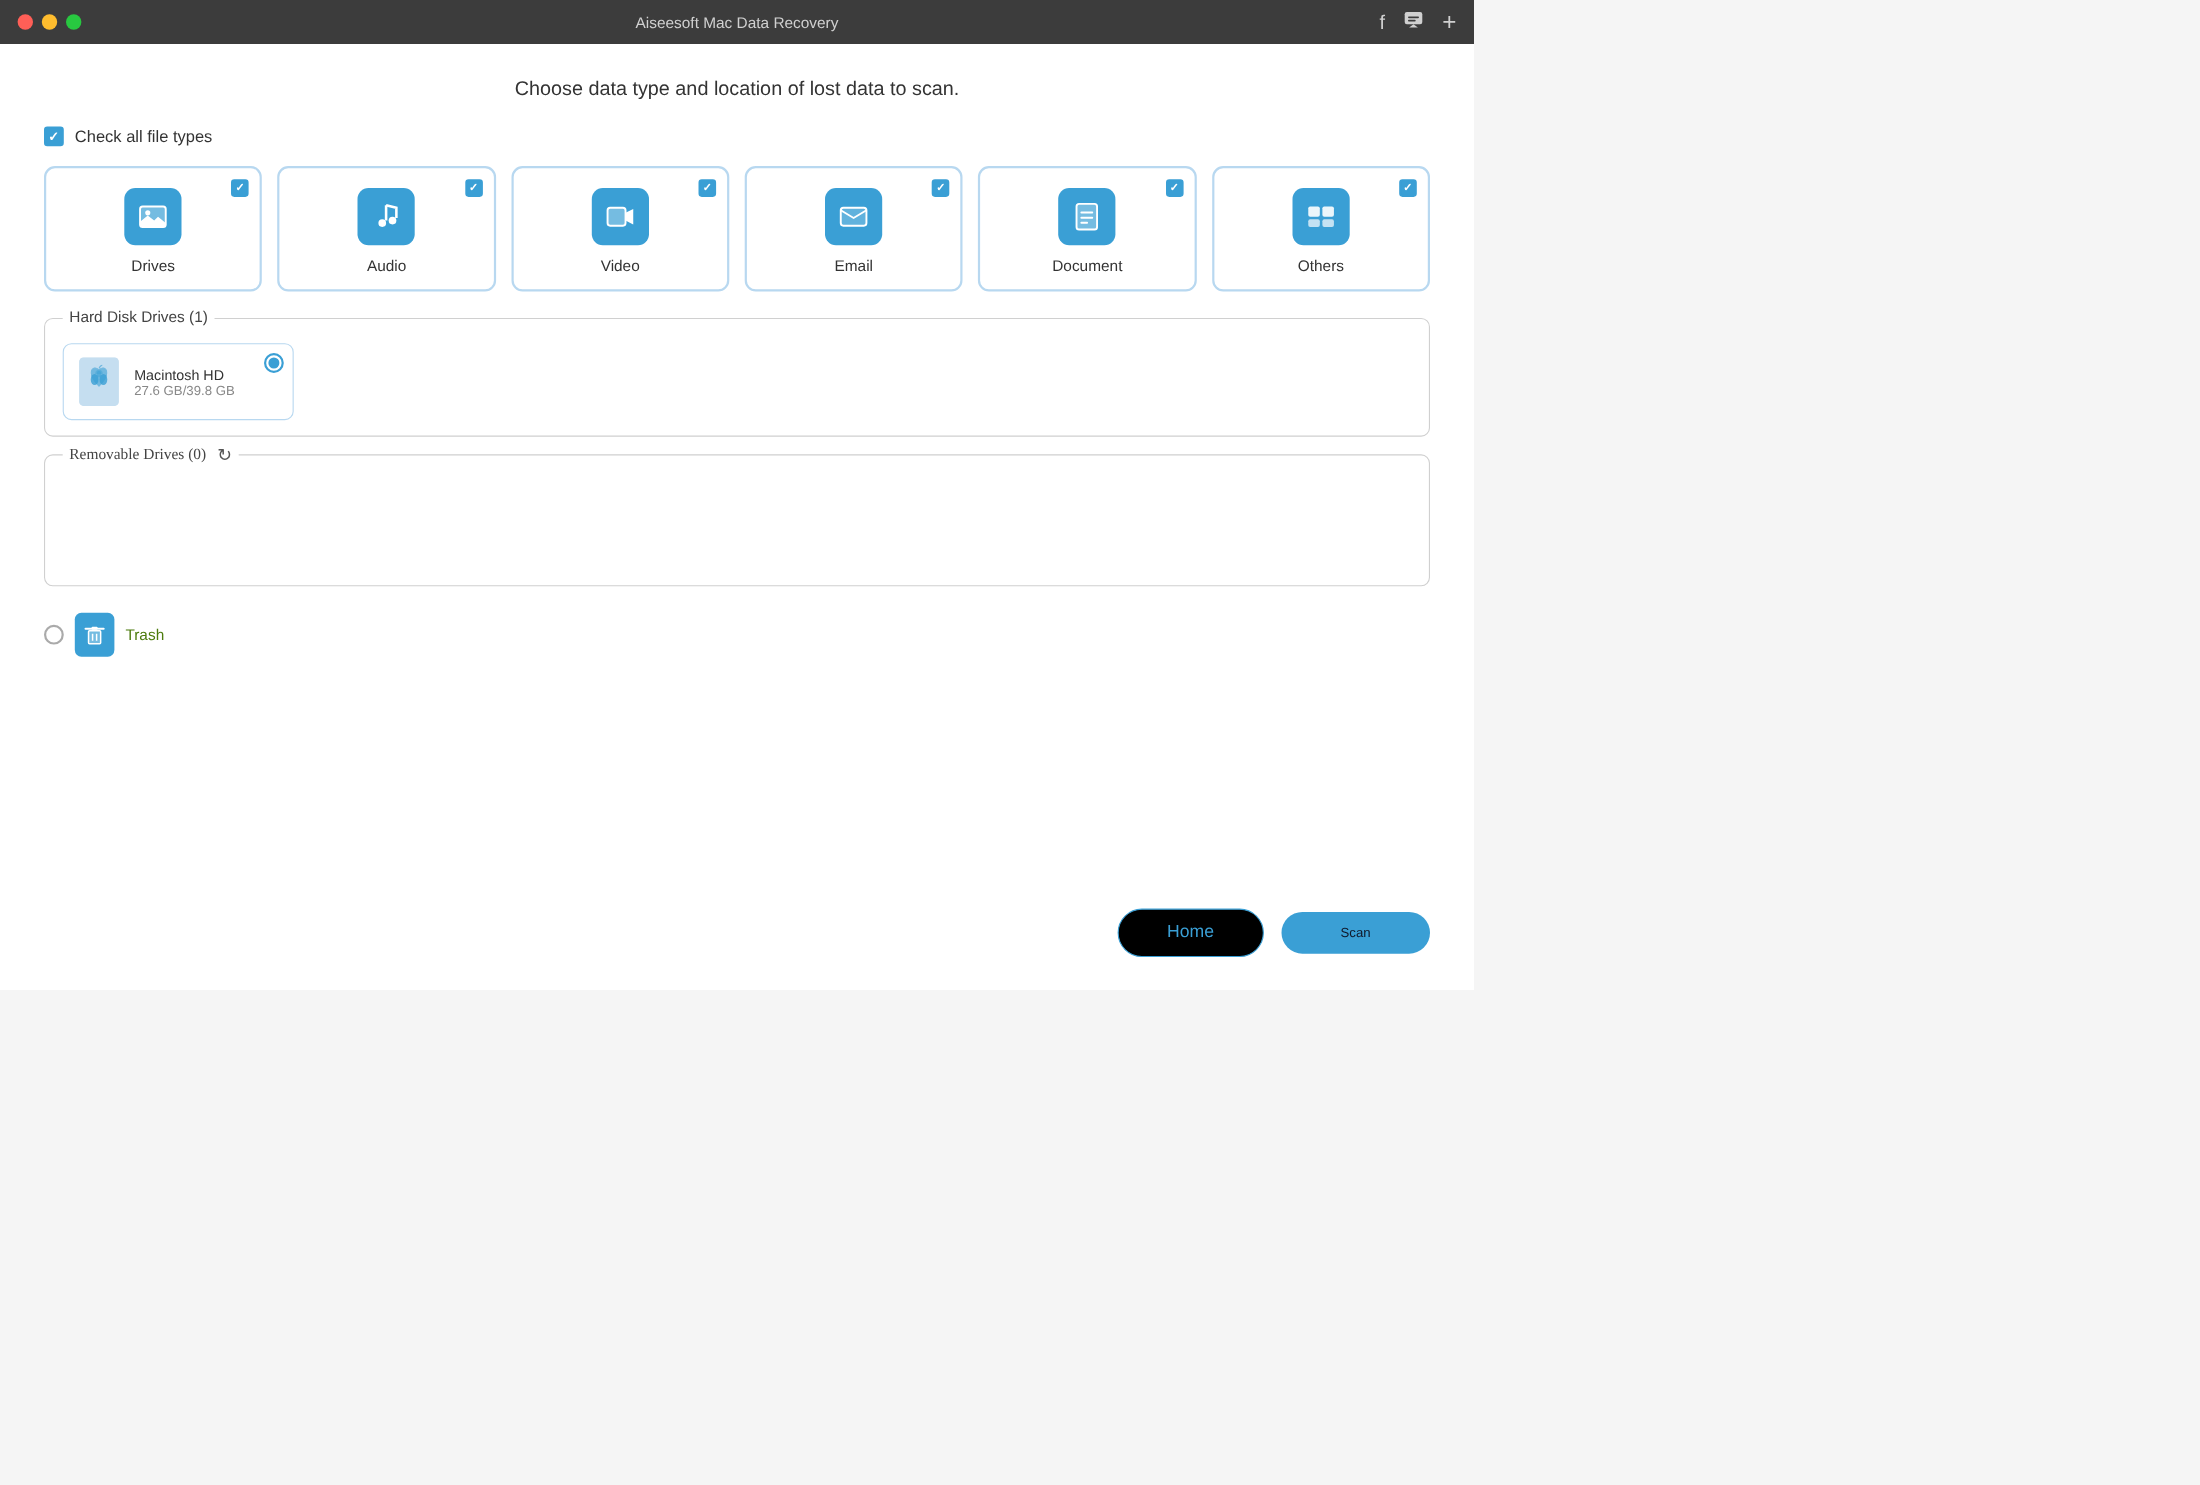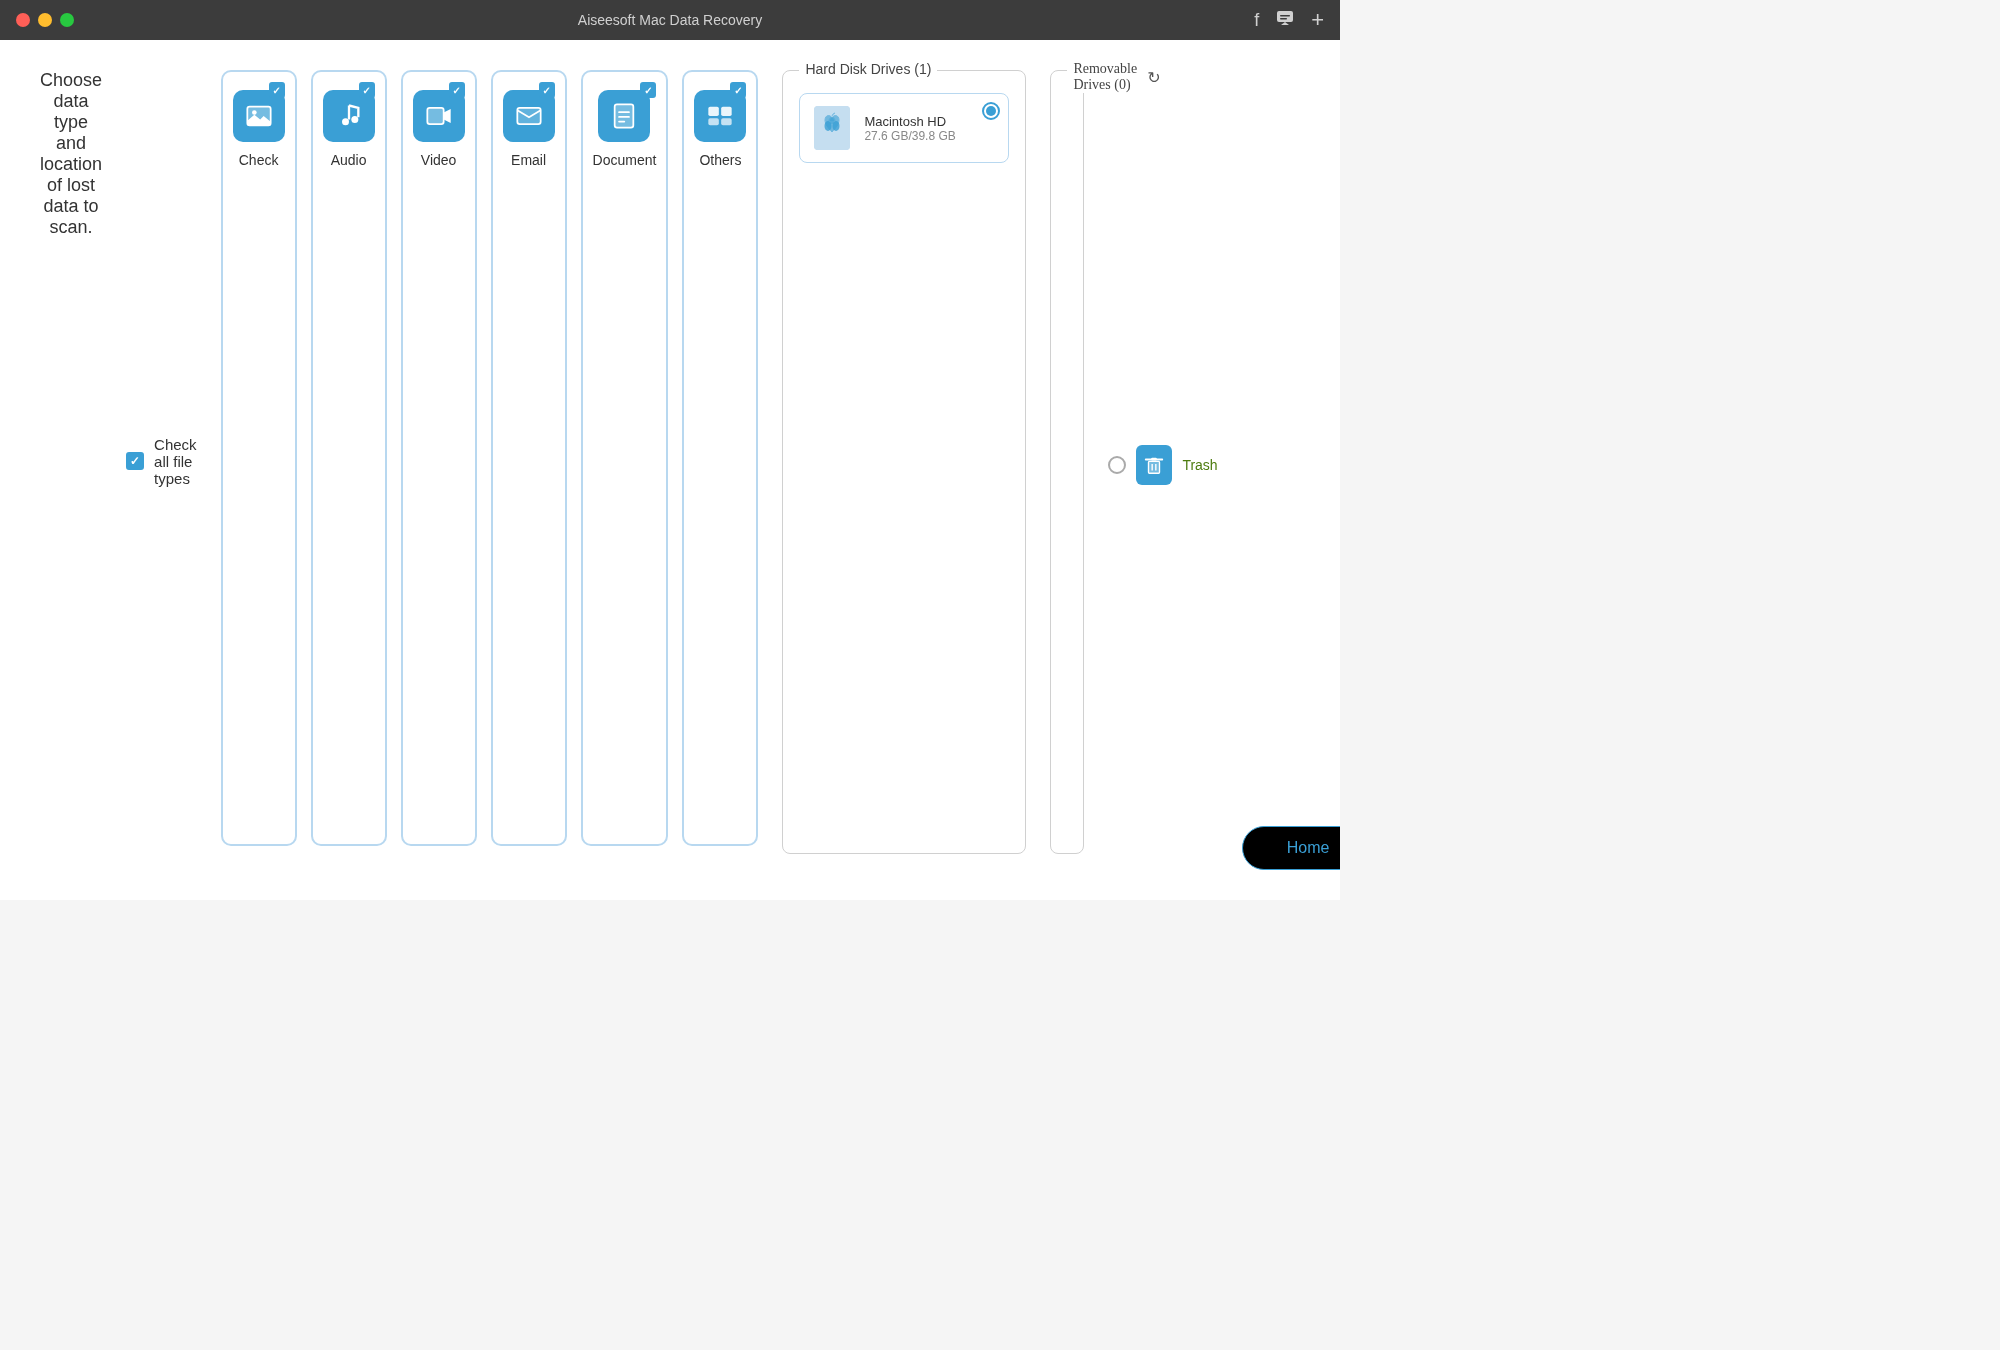--- a/index.html
+++ b/index.html
@@ -51,22 +51,21 @@
       font-size: 18px;
       cursor: pointer;
     }
 
     
     .main-content {
       background: #ffffff;
       height: calc(900px - 40px);
       padding: 30px 40px 30px 40px;
       display: flex;
-      flex-direction: row;
-      gap: 24px;
+      flex-direction: column;
     }
 
     .page-title {
       text-align: center;
       font-size: 18px;
       color: #333;
       margin-bottom: 24px;
       font-weight: 400;
     }
 
@@ -374,21 +373,21 @@
     <div class="file-type-card">
       <div class="card-checkbox"></div>
       <div class="file-type-icon">
         <svg viewBox="0 0 24 24" xmlns="http://www.w3.org/2000/svg">
           <rect x="2" y="4" width="20" height="16" rx="2" fill="white" opacity="0.3"></rect>
           <rect x="2" y="4" width="20" height="16" rx="2" stroke="white" stroke-width="1.5" fill="none"></rect>
           <circle cx="8" cy="9" r="2" fill="white"></circle>
           <path d="M2 16 L8 11 L13 15 L16 12 L22 17 L22 20 L2 20 Z" fill="white"></path>
         </svg>
       </div>
-      <span class="file-type-label">Check</span>
+      <span class="file-type-label">Drives</span>
     </div>
 
     <div class="file-type-card">
       <div class="card-checkbox"></div>
       <div class="file-type-icon">
         <svg viewBox="0 0 24 24" xmlns="http://www.w3.org/2000/svg">
           <path d="M12 3 L12 15" stroke="white" stroke-width="2" fill="none"></path>
           <circle cx="9" cy="17" r="3" fill="white"></circle>
           <path d="M12 3 L20 5 L20 13" stroke="white" stroke-width="2" fill="none"></path>
           <circle cx="17" cy="15" r="3" fill="white"></circle>

